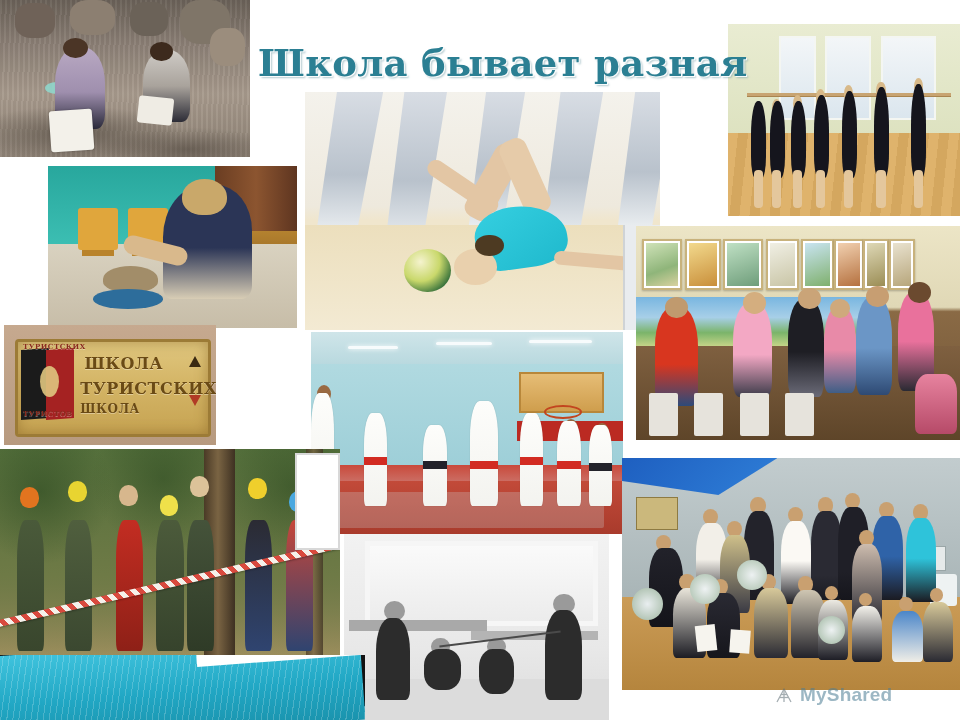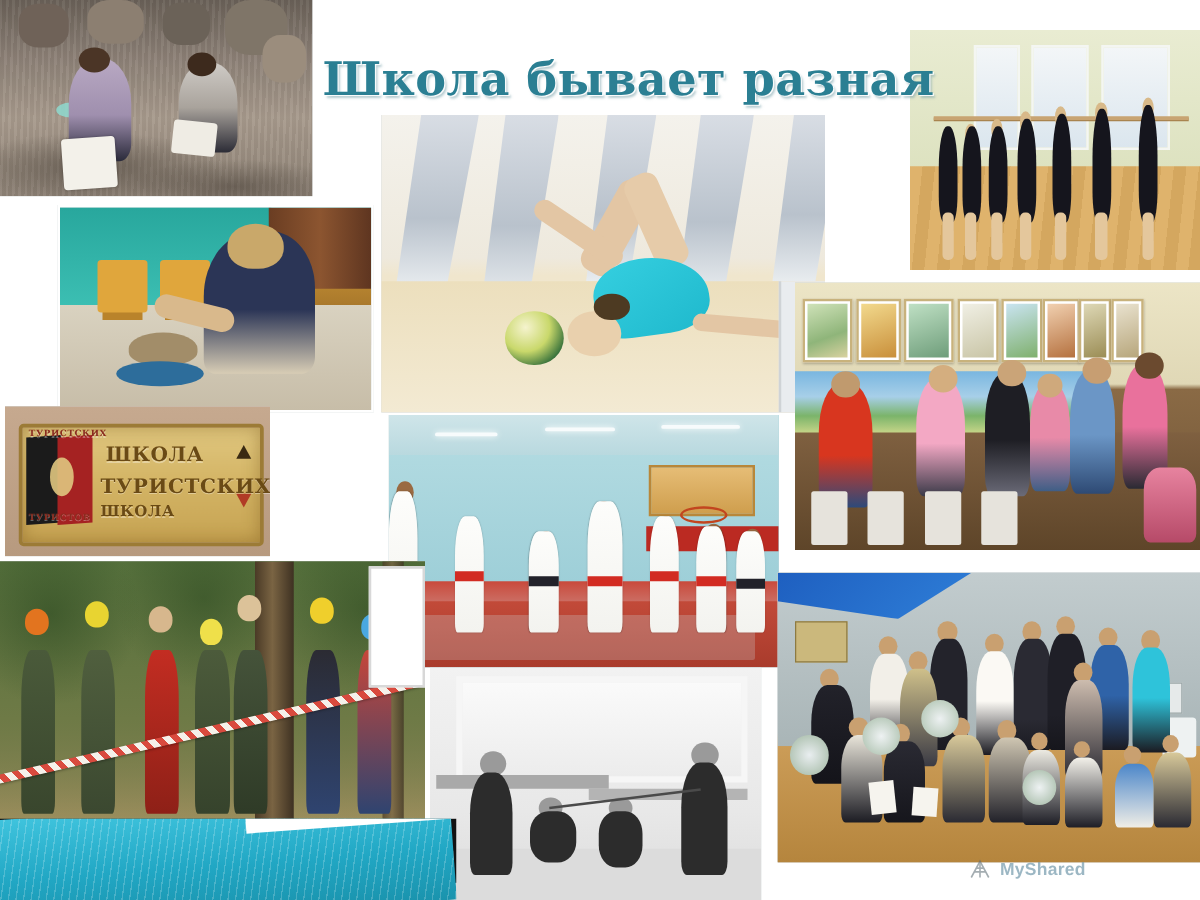--- a/index.html
+++ b/index.html
@@ -43,21 +43,21 @@
 
   
   #watermark{
     position:absolute;left:774px;top:682px;height:26px;display:flex;align-items:center;gap:6px;
     opacity:.55;
   }
   #watermark .wm-logo{
     width:20px;height:20px;position:relative;flex:0 0 auto;
   }
   #watermark .wm-text{
-    font-family:"Liberation Sans", sans-serif;font-size:14px;font-weight:600;color:#4c7d94;
+    font-family:"Liberation Sans", sans-serif;font-size:19px;font-weight:600;color:#4c7d94;
     letter-spacing:.2px;white-space:nowrap;
   }
 
   
 
   
   .sc-outdoor{background:linear-gradient(180deg,#6a6158 0%,#8d8177 30%,#a79a8c 60%,#8e8276 100%);}
   .sc-outdoor .grnd{position:absolute;inset:0;
     background:
       radial-gradient(ellipse 60% 25% at 30% 85%, rgba(60,52,44,.5), transparent 70%),

